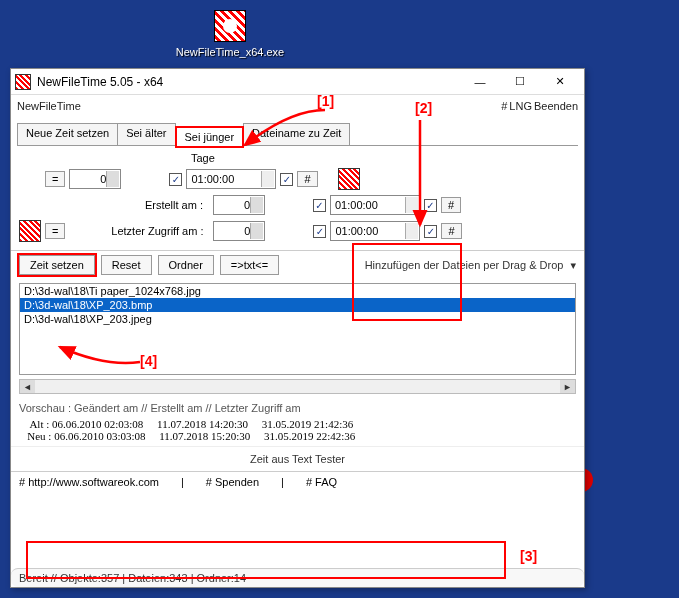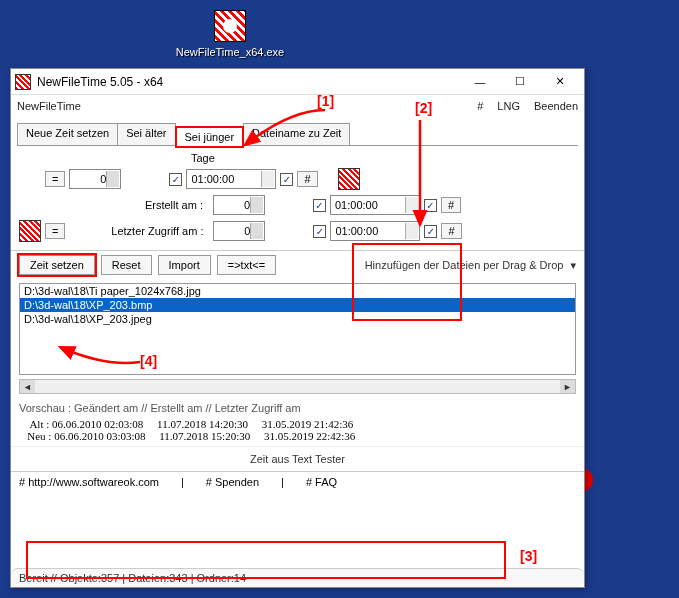--- a/index.html
+++ b/index.html
@@ -15,21 +15,21 @@
 .decor::after { content: ""; position: absolute; width: 8px; height: 40px; background: #222; left: 28px; top: 30px; border-radius: 4px; }
 .dots { position: absolute; right: 110px; bottom: 130px; width: 60px; height: 60px; }
 .dots span { position: absolute; width: 4px; height: 4px; background: #d00; border-radius: 50%; }
 .dots span:nth-child(1){left:5px;top:5px} .dots span:nth-child(2){left:25px;top:10px} .dots span:nth-child(3){left:40px;top:25px} .dots span:nth-child(4){left:10px;top:30px} .dots span:nth-child(5){left:30px;top:40px}
 .window { position: absolute; left: 10px; top: 68px; width: 575px; height: 520px; background: #fff; border: 1px solid #888; box-shadow: 2px 2px 6px rgba(0,0,0,0.3); display: flex; flex-direction: column; }
 .titlebar { height: 26px; display: flex; align-items: center; padding: 0 4px; border-bottom: 1px solid #ddd; }
 .titlebar .appico { width: 16px; height: 16px; background: repeating-linear-gradient(45deg,#f00,#f00 2px,#fff 2px,#fff 4px); border:1px solid #333; margin-right: 6px; }
 .titlebar .title { flex: 1; font-size: 12px; }
 .titlebar .winbtns { display: flex; gap: 0; }
 .titlebar .winbtns div { width: 40px; height: 24px; display: flex; align-items: center; justify-content: center; font-family: Arial; font-size: 11px; cursor: default; }
-.menubar { height: 22px; display: flex; align-items: center; padding: 0 6px; gap: 14px; font-size: 11px; color: #222; }
+.menubar { height: 22px; display: flex; align-items: center; padding: 0 6px; gap: 2px; font-size: 11px; color: #222; }
 .menubar span { cursor: default; }
 .tabs { display: flex; margin: 6px 6px 0 6px; border-bottom: 1px solid #999; }
 .tabs .tab { padding: 3px 8px; border: 1px solid #999; border-bottom: none; background: #f5f5f5; font-size: 11px; margin-right: -1px; cursor: default; }
 .tabs .tab.active { background: #fff; position: relative; top: 3px; }
 .panel { padding: 6px 8px; }
 .row { display: flex; align-items: center; height: 26px; gap: 4px; }
 .row .lblcol { width: 140px; text-align: right; padding-right: 6px; font-size: 11px; }
 .numinput { width: 50px; height: 20px; border: 1px solid #888; display: flex; align-items: center; justify-content: flex-end; padding-right: 14px; position: relative; font-size: 11px; }
 .spin { width: 52px; }
 .spin::after { content: ""; position: absolute; right: 1px; top: 1px; width: 12px; height: 16px; background: linear-gradient(#ddd,#ddd); border-left: 1px solid #aaa; }
@@ -147,21 +147,21 @@
         <div class="chk">✓</div>
         <div class="timeinput">01:00:00</div>
         <div class="chk">✓</div>
         <div class="btn-sm">#</div>
       </div>
     </div>
 
     <div class="toolbar2">
       <div class="btn btn-hl">Zeit setzen</div>
       <div class="btn">Reset</div>
-      <div class="btn">Import</div>
+      <div class="btn">Ordner</div>
       <div class="btn">=&gt;txt&lt;=</div>
       <div class="hint">
         <span>Hinzufügen der Dateien per Drag &amp; Drop</span>
         <span style="margin-left:4px">▾</span>
       </div>
     </div>
 
     <div class="list">
       <div class="item">D:\3d-wal\18\Ti                          paper_1024x768.jpg</div>
       <div class="item sel">D:\3d-wal\18\XP_203.bmp</div>

